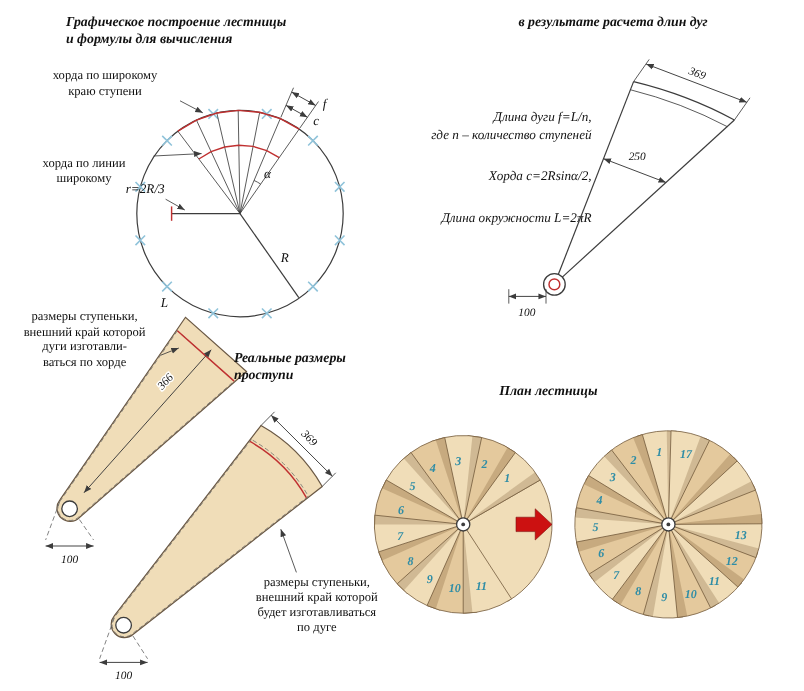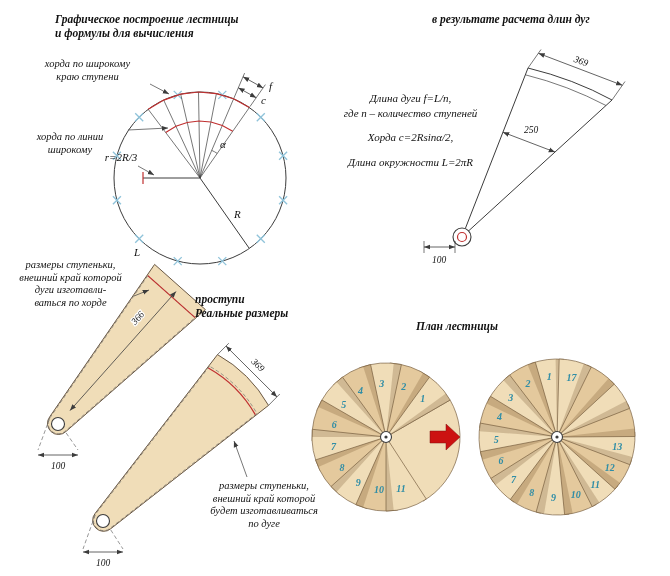--- a/index.html
+++ b/index.html
@@ -1,23 +1,23 @@
 <!DOCTYPE html>
 <html style="--wood: #f0ddb8; --wood_dark: #e4c99d; --red: #c03030; --red_arrow: #cc1111; --teal: #2f8da6; --mark_blue: #8fc3da; --line: #3c3c3c;"><head>
 <meta charset="utf-8">
 <style>
   html,body{margin:0;padding:0;background:#fff;}
   body{width:670px;height:576px;position:relative;overflow:hidden;
        font-family:"Liberation Serif","DejaVu Serif",serif;color:#111;}
   svg{position:absolute;left:0;top:0;}
   .abs{position:absolute;}
   .title{font-style:italic;font-weight:bold;font-size:11.5px;line-height:1.25;}
-  .lbl{font-style:italic;font-size:10.5px;line-height:1.2;text-align:center;}
-  .formulas{font-style:italic;font-size:11px;line-height:1.32;text-align:center;}
-  .formulas .gap{margin-top:10px;}
+  .lbl{font-size:10.5px;line-height:1.2;text-align:center;}
+  .formulas{font-style:italic;font-size:11px;line-height:1.32;text-align:right;}
+  .formulas .gap{margin-top:20px;}
   .ln{stroke:var(--line);stroke-width:1;fill:none;}
   .thin{stroke:var(--line);stroke-width:0.7;fill:none;}
   .red{stroke:var(--red);stroke-width:1.2;fill:none;}
   .xm{stroke:var(--mark_blue);stroke-width:1.3;}
   .dash{stroke:#6b6b6b;stroke-width:0.7;fill:none;stroke-dasharray:4 2.5;}
   .dim{stroke:var(--line);stroke-width:0.8;fill:none;}
   .hub{fill:#fff;stroke:var(--line);stroke-width:1.1;}
   .wood{fill:var(--wood);stroke:#6a5844;stroke-width:1;}
   text.dim-t{font:italic 9.5px "Liberation Serif","DejaVu Serif",serif;fill:#111;
              paint-order:stroke;stroke:#fff;stroke-width:2.5px;}
@@ -262,22 +262,22 @@
 </div>
 
 <div class="abs lbl" style="left:8px;top:259px;width:125px">
   <div>размеры ступеньки,</div>
   <div>внешний край которой</div>
   <div>дуги изготавли-</div>
   <div>ваться по хорде</div>
 </div>
 
 <div class="abs title" style="left:195px;top:292px;width:135px">
+  <div>Реальные размеры</div>
   <div>проступи</div>
-  <div>Реальные размеры</div>
 </div>
 
 <div class="abs lbl" style="left:190px;top:480px;width:148px">
   <div>размеры ступеньки,</div>
   <div>внешний край которой</div>
   <div>будет изготавливаться</div>
   <div>по дуге</div>
 </div>
 
 <div class="abs title" style="left:416px;top:319px;width:145px">

